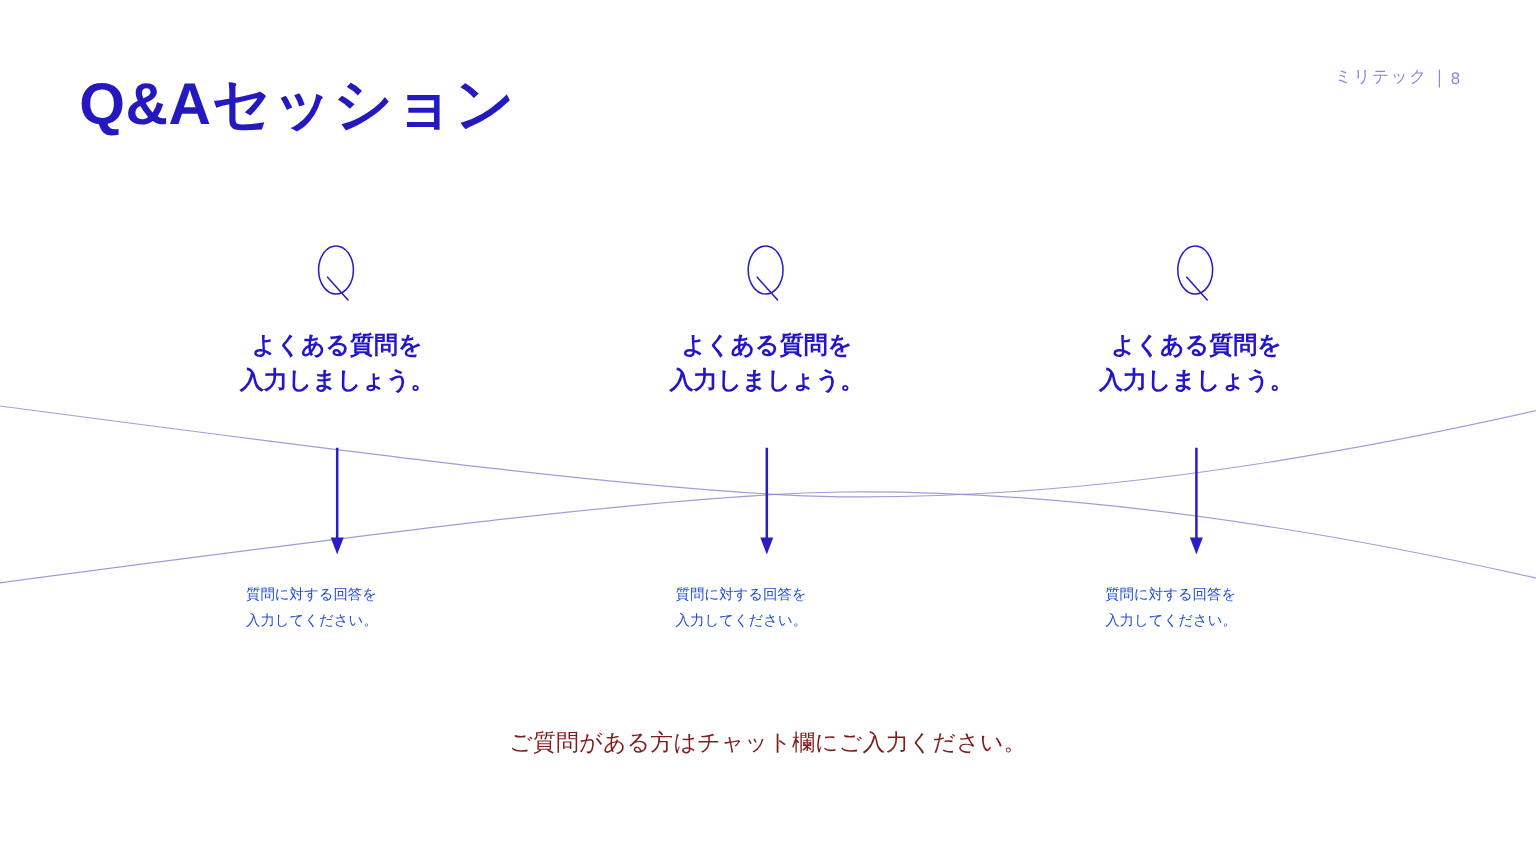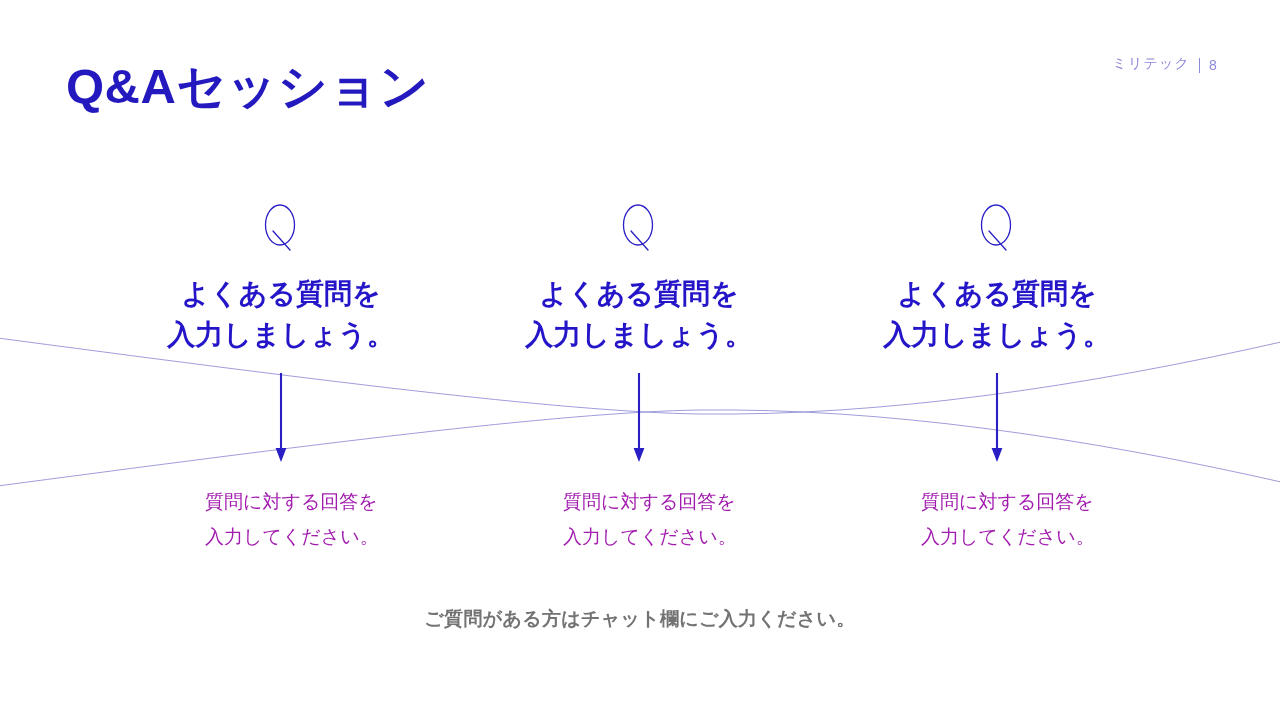--- a/index.html
+++ b/index.html
@@ -70,55 +70,55 @@
     z-index: 2;
   }
   .col-q-icon {
     height: 62px;
     display: flex;
     align-items: center;
     justify-content: center;
   }
   .col-heading {
     margin-top: 16px;
-    font-size: 28px;
+    font-size: 20px;
     font-weight: bold;
     line-height: 1.45;
     color: #2415c8;
     white-space: pre-line;
   }
   .col-arrow {
     position: absolute;
     top: 373px;
     width: 20px;
     height: 90px;
     z-index: 2;
   }
   .col-body {
     position: absolute;
     top: 484px;
     width: 260px;
-    font-size: 19px;
+    font-size: 12px;
     line-height: 1.85;
-    color: #a21caf;
+    color: #1d4ed8;
     white-space: pre-line;
     text-align: left;
     z-index: 2;
   }
 
   
   #footer-note {
     position: absolute;
     left: 0;
     right: 0;
     top: 606px;
     text-align: center;
     font-size: 19px;
-    font-weight: bold;
-    color: #737373;
+    font-weight: normal;
+    color: #7f1d1d;
     letter-spacing: 0.3px;
     z-index: 3;
   }
 </style>
 </head>
 <body>
 
 <div id="slide">
 
   <svg id="bg-curves" viewBox="0 0 1280 720">

